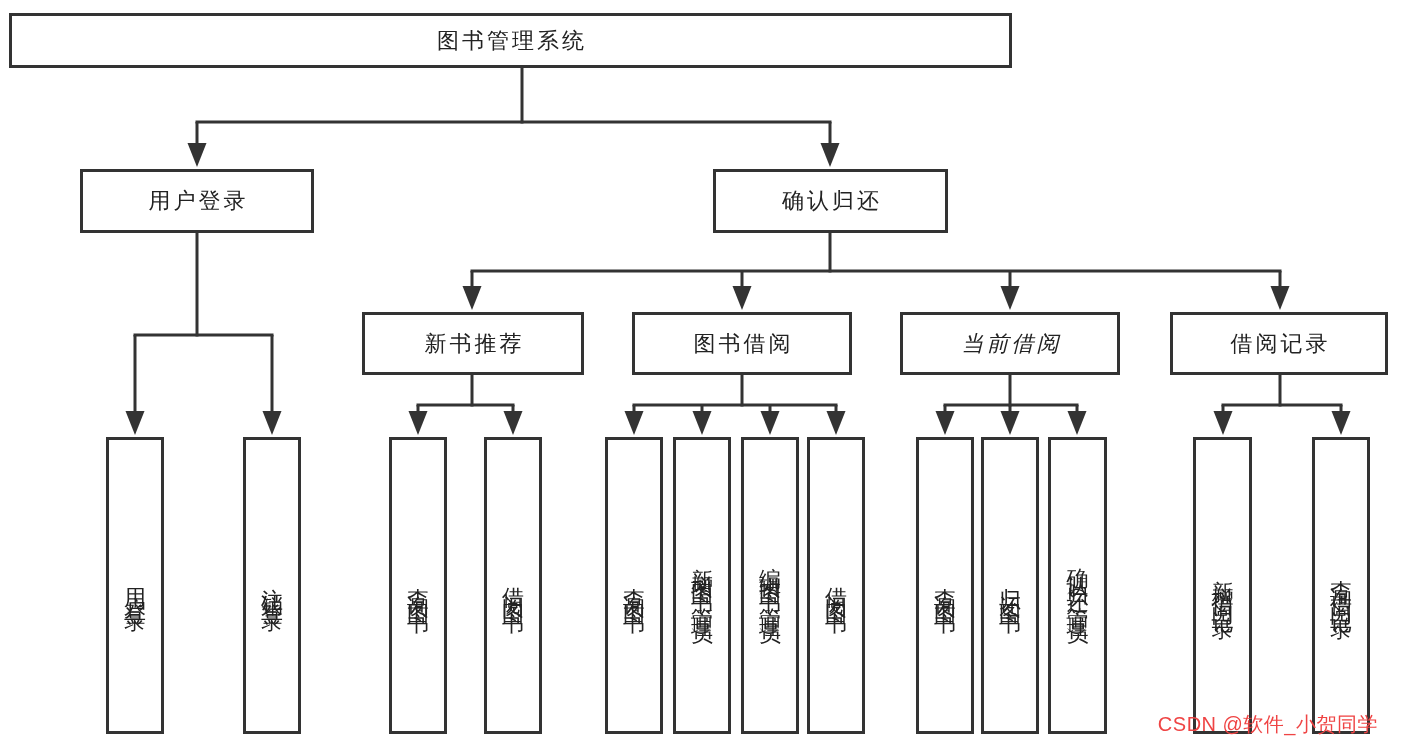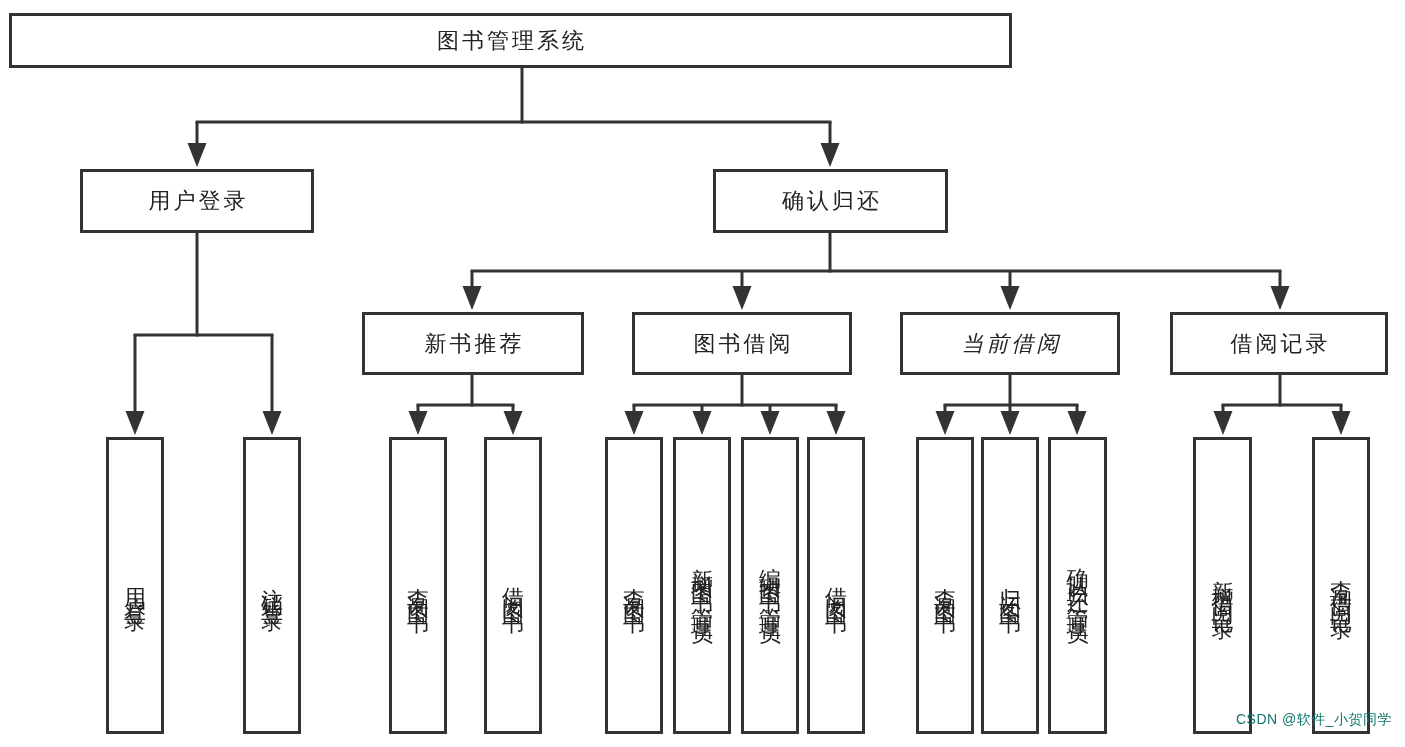--- a/index.html
+++ b/index.html
@@ -20,22 +20,22 @@
     display:flex; align-items:center; justify-content:center;
     font-size:22px; letter-spacing:3px;
     text-indent:3px; 
   }
   .vnode {
     writing-mode:vertical-rl; text-orientation:mixed;
     letter-spacing:8px; text-indent:0; font-size:22px;
     line-height:1;
   }
   .watermark {
-    position:absolute; right:13px; top:711px; z-index:9;
-    font-size:14px; color:#0f766e; white-space:nowrap;
+    position:absolute; right:27px; top:711px; z-index:9;
+    font-size:20px; color:#ef4444; white-space:nowrap;
     letter-spacing:0.5px;
   }
 </style>
 </head>
 <body>
 
 <div class="canvas">
 
   <svg class="wires" width="1405" height="747">
 

